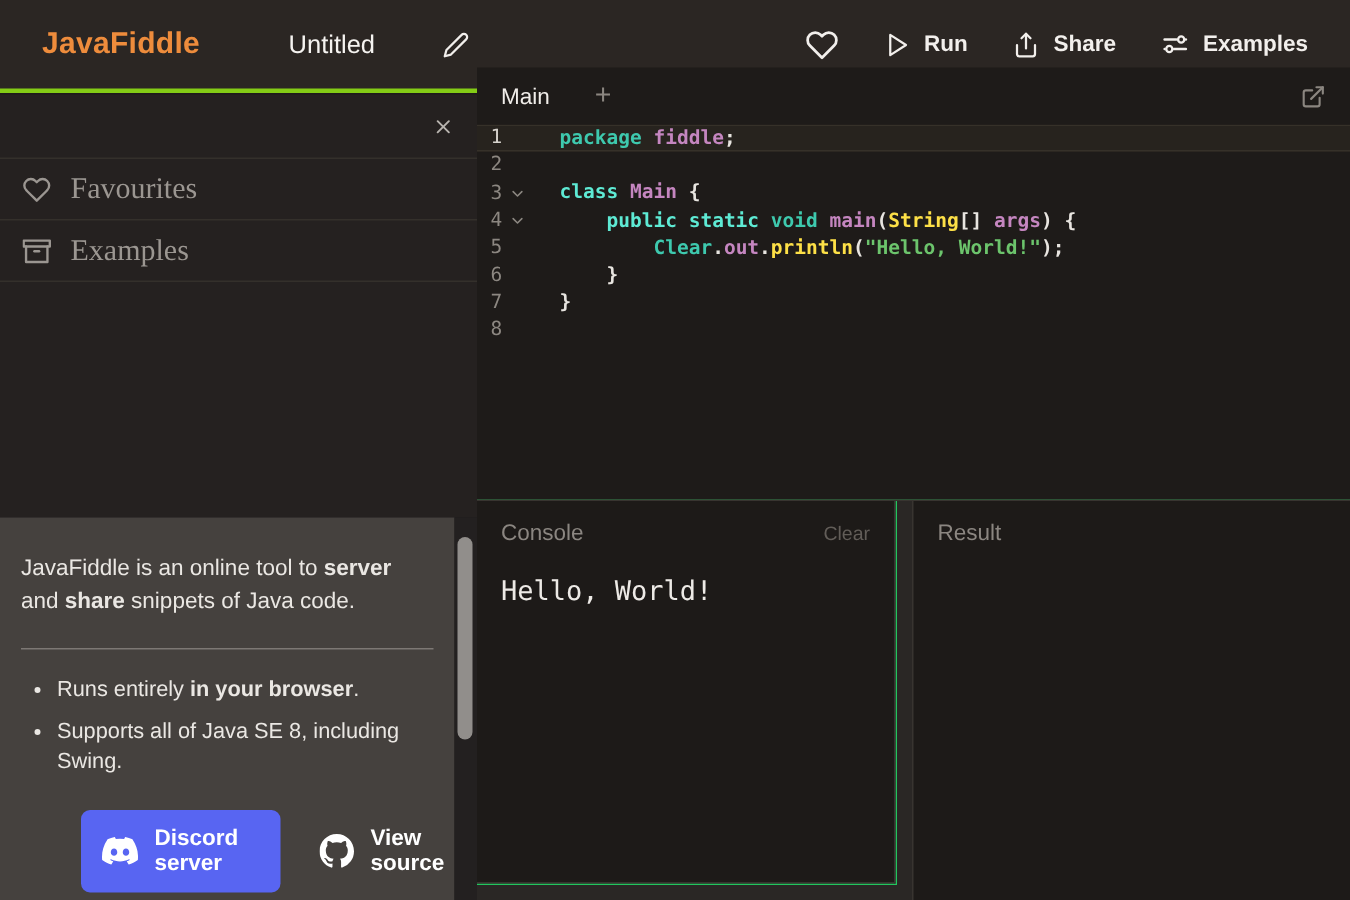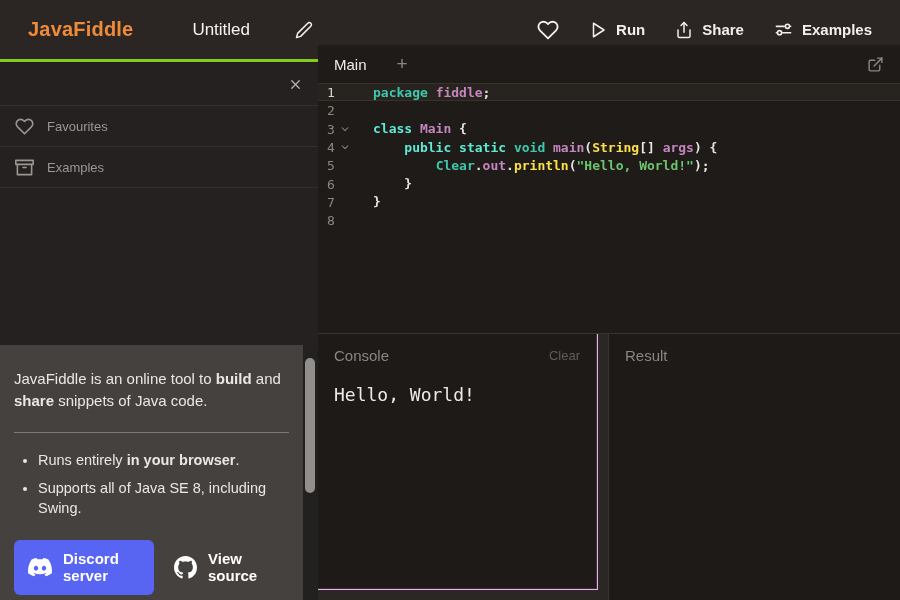--- a/index.html
+++ b/index.html
@@ -25,35 +25,35 @@
           font-size:15px; font-weight:700; cursor:pointer; background:none; border:none; }
   .hbtn svg, .edit-btn svg { stroke:#f2efec; fill:none; stroke-width:2; stroke-linecap:round; stroke-linejoin:round; }
 
   
   .sidebar-top {
     position:absolute; left:0; top:63px; width:318px; height:282px;
     background:#252120;
   }
   .side-row {
     height:41px; display:flex; align-items:center; padding:0 15px;
-    border-bottom:1px solid #34302b; color:#9b9691; font-size:13px; cursor:pointer;
+    border-bottom:1px solid #34302b; color:#9b9691; font-size:20px; cursor:pointer;font-family:Liberation Serif, serif;
   }
   .side-row.close-row { height:43px; justify-content:flex-end; }
   .side-row svg { stroke:#9b9691; fill:none; stroke-width:2; stroke-linecap:round; stroke-linejoin:round; margin-right:13px; }
   .close-row svg { stroke:#b8b4af; margin:0; }
 
   .info-panel {
     position:absolute; left:0; top:345px; width:303px; height:255px;
     background:#45413e; padding:23px 14px 0 14px; color:#eae7e3; font-size:15px; line-height:1.45;
   }
   .info-panel b { font-weight:bold; }
   .info-divider { border:none; border-top:1px solid #7d7874; margin:20px 0 18px 0; }
   .info-bullets { padding-left:24px; }
   .info-bullets li { margin-bottom:9px; font-size:14.5px; line-height:1.35; }
-  .btn-row { display:flex; align-items:center; gap:20px; margin-top:22px; }
+  .btn-row { display:flex; align-items:center; gap:26px; margin-top:22px;margin-left:40px; }
   .discord-btn {
     background:#5865F2; border:none; border-radius:6px; color:#fff;
     display:flex; align-items:center; gap:11px; padding:10px 14px;
     font-family:inherit; font-size:15px; font-weight:bold; line-height:1.15;
     width:140px; text-align:left; cursor:pointer;
   }
   .source-btn {
     background:none; border:none; color:#fff; display:flex; align-items:center; gap:11px;
     font-family:inherit; font-size:15px; font-weight:bold; line-height:1.15; text-align:left; cursor:pointer;
   }
@@ -88,21 +88,21 @@
   .tk-kw  { color:#5eead4; }
   .tk-type{ color:#3EC9AE; }
   .tk-id  { color:#C586C0; }
   .tk-fn  { color:#fde047; }
   .tk-str { color:#6CC46C; }
   .tk-pl  { color:#E8E5E0; }
 
   
   .bottom-area {
     position:absolute; left:318px; top:333px; width:582px; height:267px;
-    border-top:1px solid #383430; background:#f0abfc;
+    border-top:1px solid #383430; background:#22c55e;
   }
   .console-box {
     position:absolute; left:0; top:0; width:279px; height:255px;
     background:#1d1a18; border-right:1px solid #383430; border-bottom:1px solid #383430;
   }
   .panel-head { display:flex; align-items:center; justify-content:space-between; padding:13px 16px 0 16px; }
   .panel-title { color:#8b8681; font-size:15px; }
   .clear-btn { color:#625d58; font-size:13px; background:none; border:none; font-family:inherit; cursor:pointer; }
   .console-out { font-family:"DejaVu Sans Mono", monospace; font-size:18px; color:#edeae6; padding:20px 16px 0 16px; }
   .v-gutter { position:absolute; left:280px; top:0; width:10px; height:267px; background:#2a2725; cursor:col-resize; }
@@ -194,21 +194,21 @@
             <polyline points="21 8 21 21 3 21 3 8"></polyline>
             <rect x="1" y="3" width="22" height="5"></rect>
             <line x1="10" y1="12" x2="14" y2="12"></line>
           </svg>
       </span>
       <span>Examples</span>
     </div>
   </div>
 
   <div class="info-panel">
-    <p id="info-intro"><span>JavaFiddle is an online tool to </span><b>build</b><span> and </span><b>share</b><span> snippets of Java code.</span></p>
+    <p id="info-intro"><span>JavaFiddle is an online tool to </span><b>server</b><span> and </span><b>share</b><span> snippets of Java code.</span></p>
     <hr class="info-divider">
     <ul class="info-bullets" id="info-bullets">
         <li><span>Runs entirely </span><b>in your browser</b><span>.</span></li>
         <li><span>Supports all of Java SE 8, including Swing.</span></li>
       </ul>
     <div class="btn-row">
       <button class="discord-btn">
         <span>
           <svg width="24" height="19" viewBox="0 0 24 19" fill="#ffffff">
               <path d="M20.32 1.58A19.8 19.8 0 0 0 15.43.06a.07.07 0 0 0-.08.04c-.21.38-.44.86-.61 1.25a18.3 18.3 0 0 0-5.49 0C9.09.96 8.85.48 8.64.1a.08.08 0 0 0-.08-.04A19.7 19.7 0 0 0 3.67 1.58a.07.07 0 0 0-.03.03C.53 6.26-.32 10.79.1 15.27a.08.08 0 0 0 .03.06c2.05 1.5 4.04 2.42 6 3.03a.08.08 0 0 0 .08-.03c.46-.63.87-1.3 1.23-2a.08.08 0 0 0-.04-.1 13 13 0 0 1-1.88-.9.08.08 0 0 1 0-.13c.12-.09.25-.19.37-.29a.07.07 0 0 1 .08-.01c3.93 1.8 8.18 1.8 12.06 0a.07.07 0 0 1 .08.01c.12.1.25.2.37.29a.08.08 0 0 1 0 .13c-.6.34-1.22.64-1.87.89a.08.08 0 0 0-.04.11c.36.7.77 1.36 1.22 1.99a.08.08 0 0 0 .09.03c1.96-.6 3.95-1.52 6-3.03a.08.08 0 0 0 .03-.05c.5-5.18-.84-9.67-3.55-13.66a.06.06 0 0 0-.03-.03zM8.02 12.55c-1.18 0-2.16-1.09-2.16-2.42s.96-2.42 2.16-2.42c1.21 0 2.18 1.1 2.16 2.42 0 1.33-.96 2.42-2.16 2.42zm7.97 0c-1.18 0-2.15-1.09-2.15-2.42s.95-2.42 2.15-2.42c1.21 0 2.18 1.1 2.16 2.42 0 1.33-.95 2.42-2.16 2.42z"></path>

